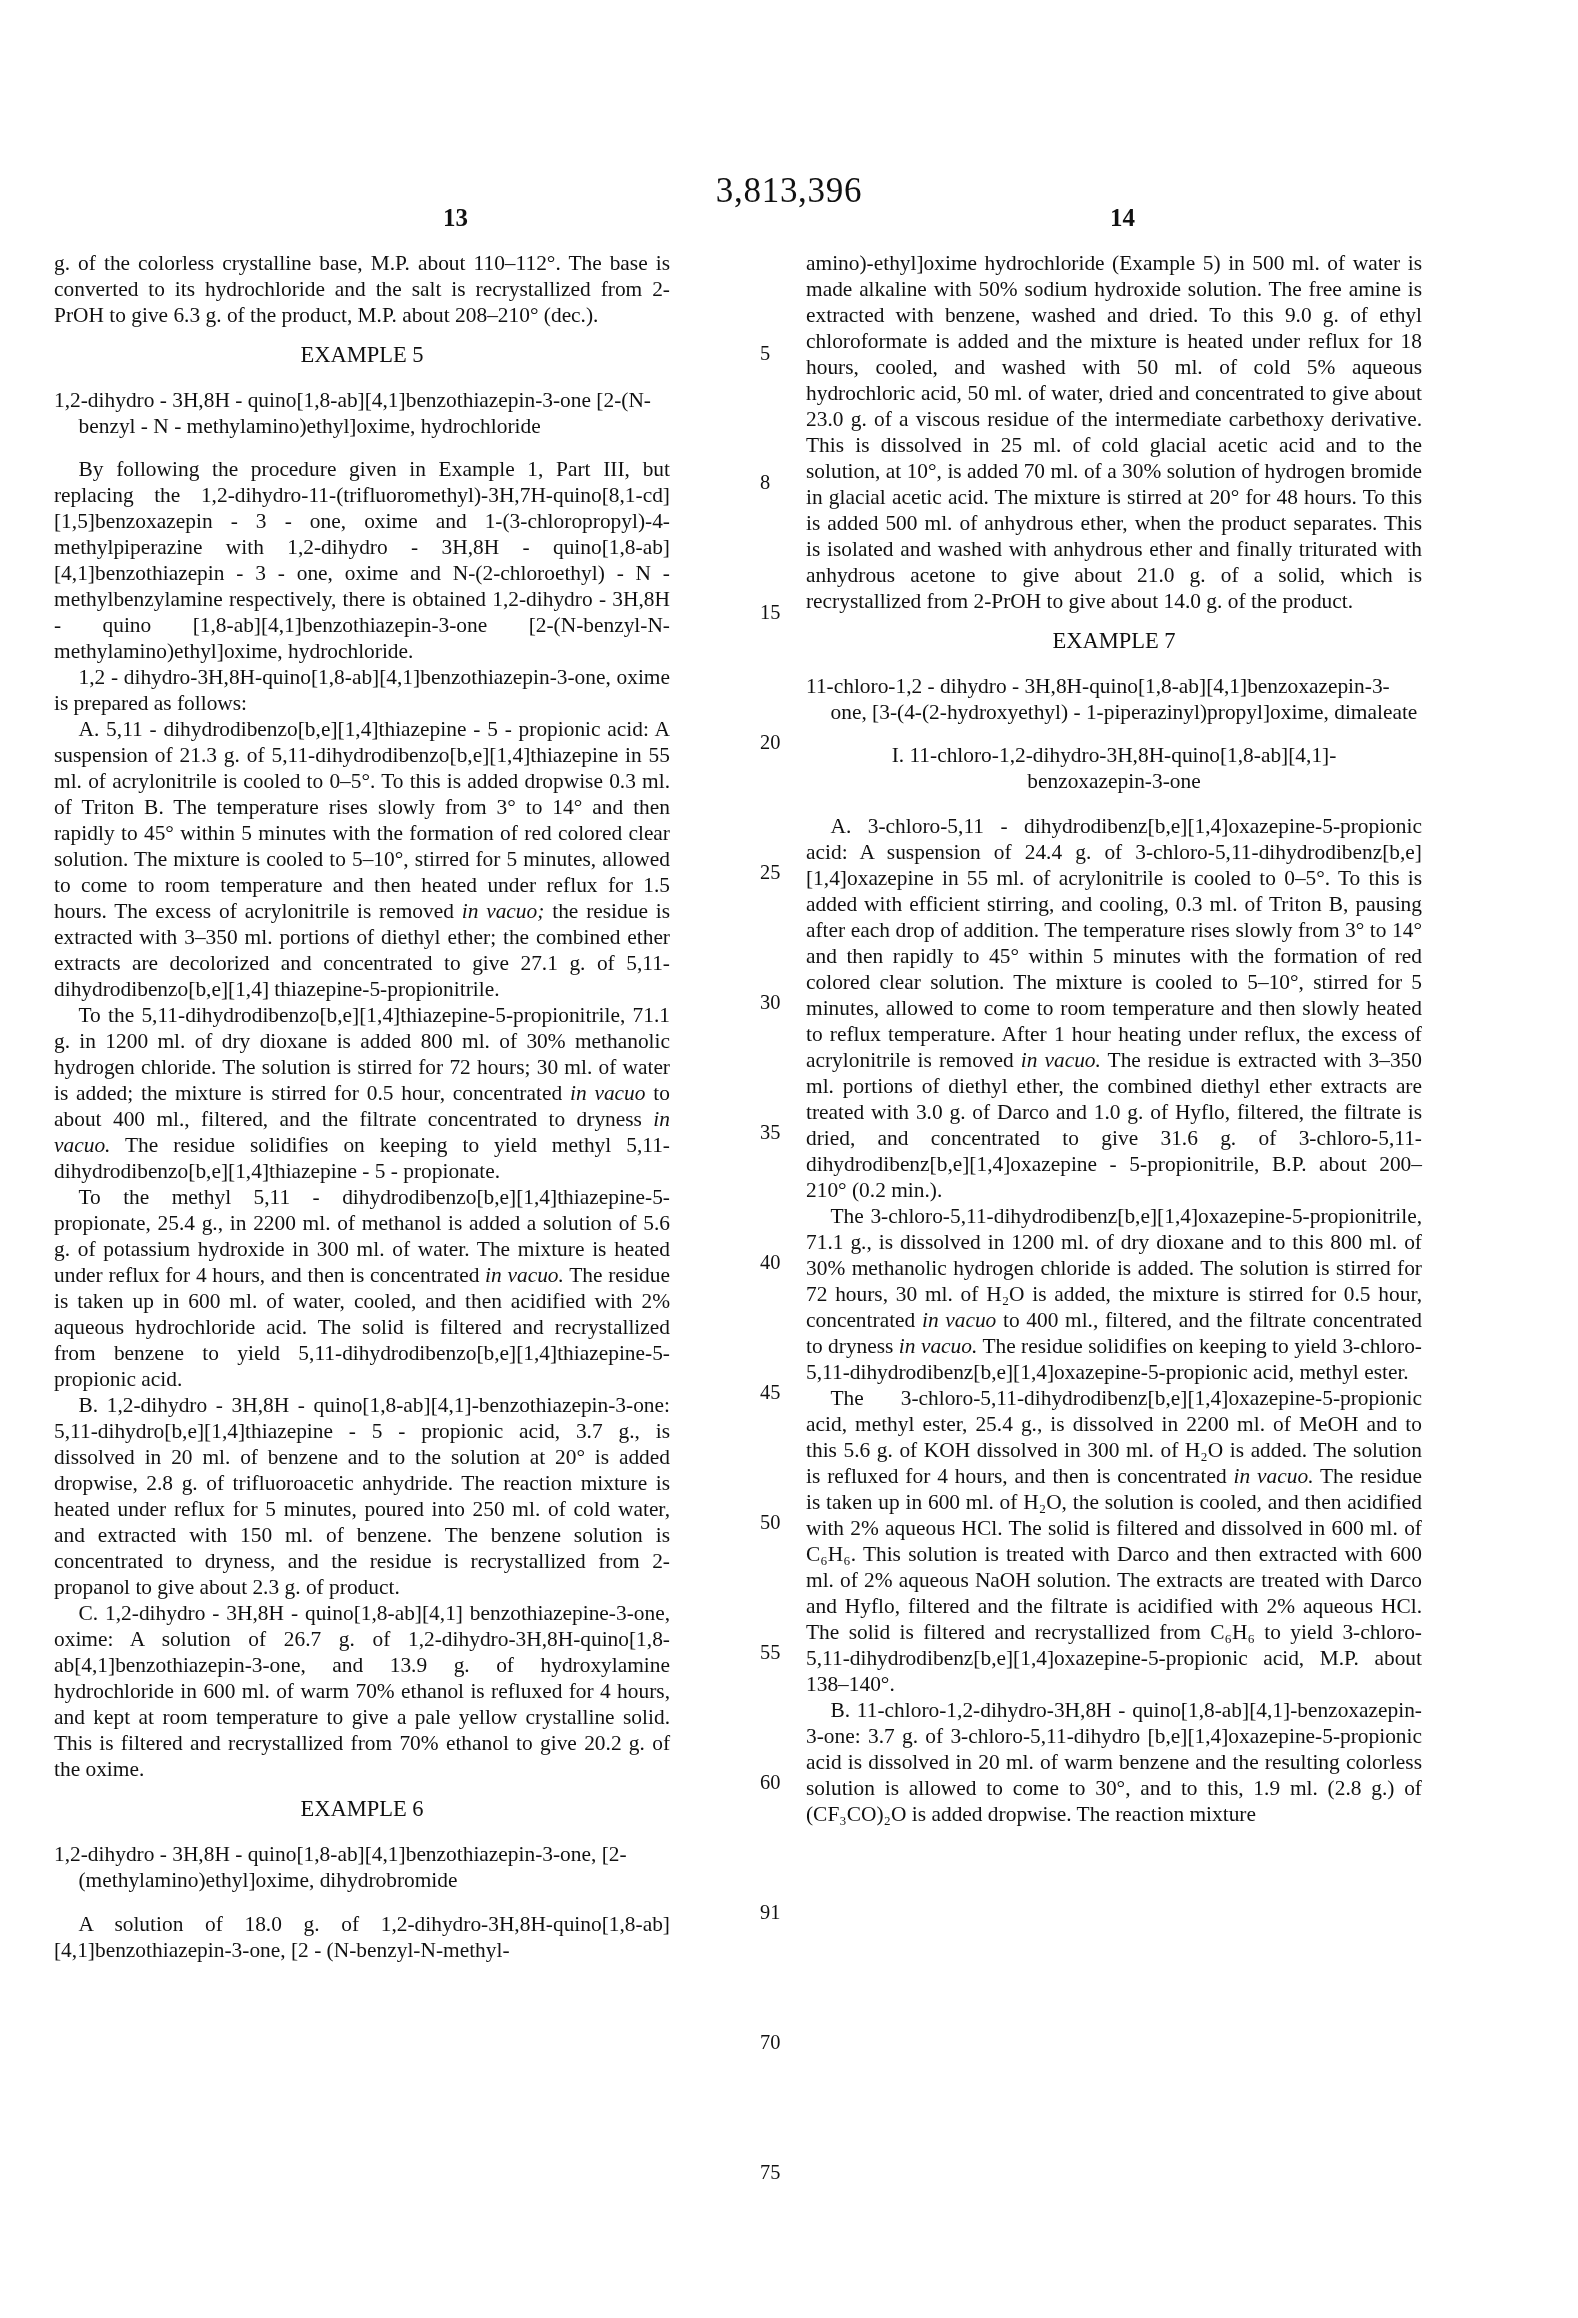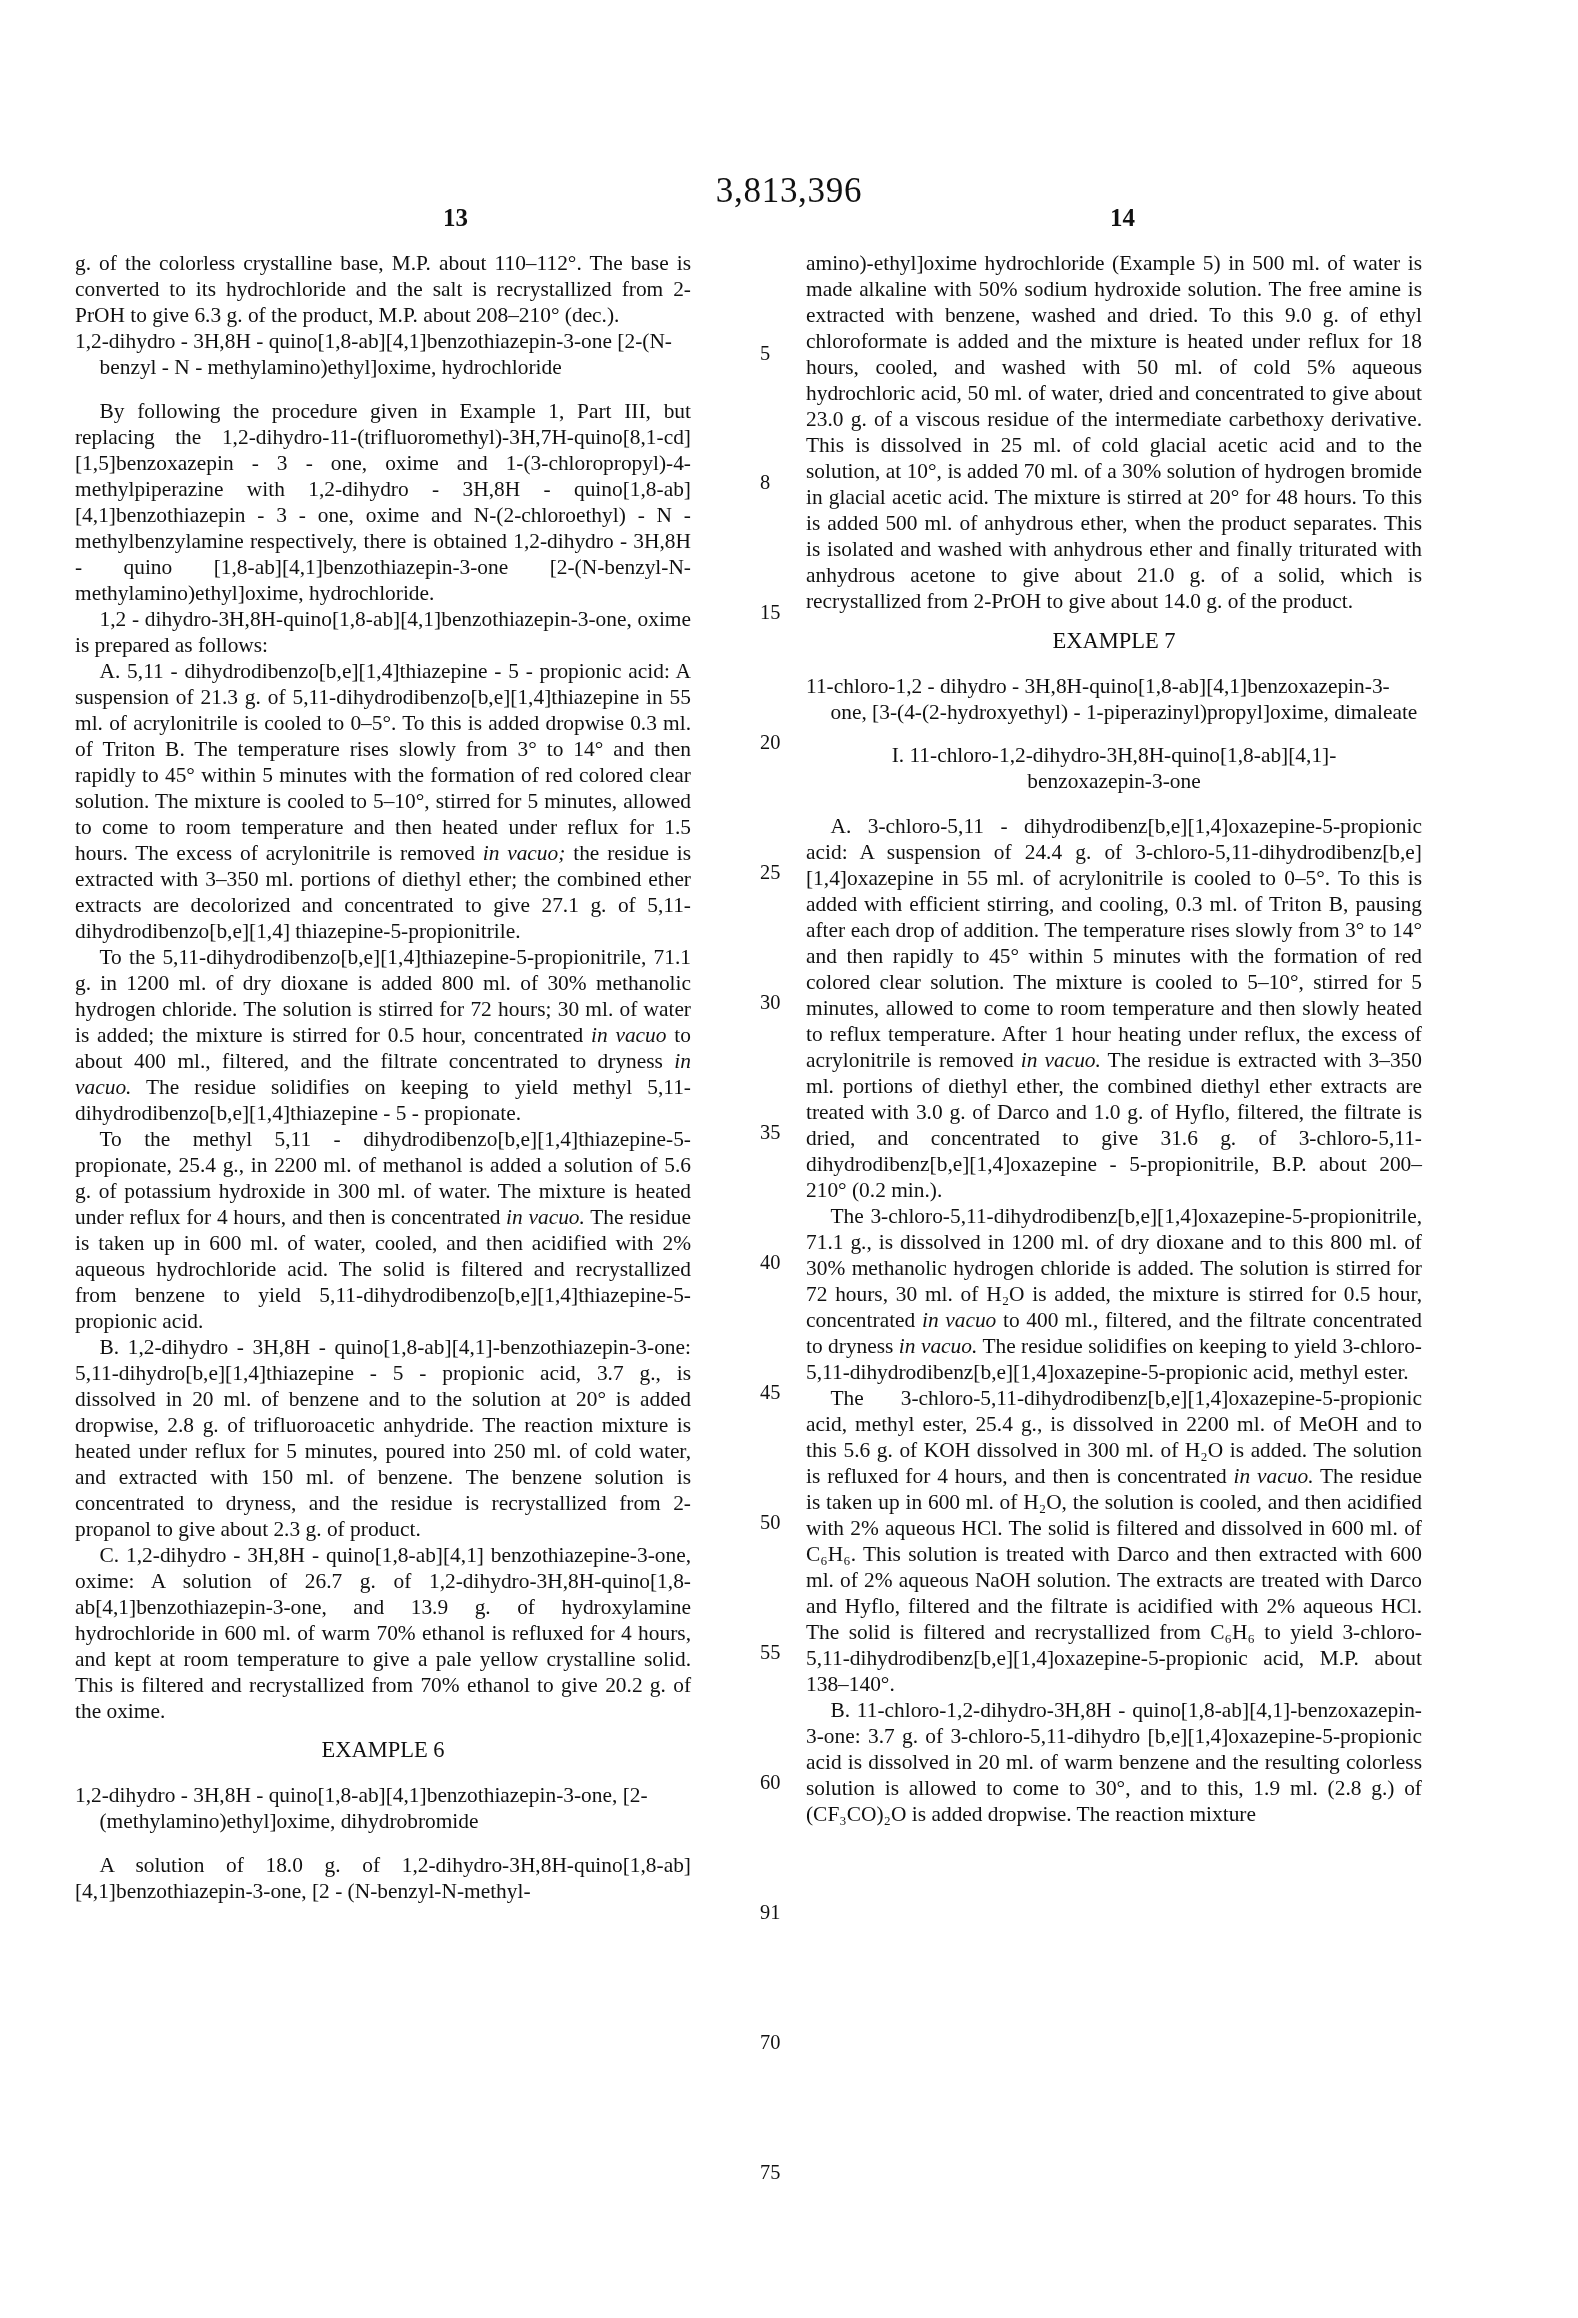--- a/index.html
+++ b/index.html
@@ -15,21 +15,21 @@
   .col-num {
     position: absolute; top: 204px; font-size: 25px; font-weight: bold; margin-left: 28px;
   }
   .col-num.left { left: 415px; }
   .col-num.right { left: 1082px; }
   .column {
     position: absolute; top: 250px; width: 616px;
     font-size: 21.4px; line-height: 26px; text-align: justify;
     hyphens: none;
   }
-  .column.left { left: 75px; }
+  .column.left { left: 54px; }
   .column.right { left: 797px; margin-left: 9px; }
   .column p { margin: 0; text-indent: 0; }
   .column p.indent { text-indent: 24.5px; }
   .column .heading {
     text-align: center; margin: 13.6px 0 19px 0; font-size: 22.5px;
   }
   .column .title {
     margin: 0 0 17.7px 0; padding-left: 24.5px; text-indent: -24.5px; text-align: left;
   }
   .column .subtitle {
@@ -42,20 +42,21 @@
 </style>
 </head>
 <body>
 
 <div class="patent-number">3,813,396</div>
 <div class="col-num left">13</div>
 <div class="col-num right">14</div>
 
 <div class="column left">
   <p>g. of the colorless crystalline base, M.P. about 110–112°. The base is converted to its hydrochloride and the salt is recrystallized from 2-PrOH to give 6.3 g. of the product, M.P. about 208–210° (dec.).</p>
+  <div class="heading">EXAMPLE 5</div>
   <p class="title">1,2-dihydro - 3H,8H - quino[1,8-ab][4,1]benzothiazepin-3-one [2-(N-benzyl - N - methylamino)ethyl]oxime, hydrochloride</p>
   <p class="indent">By following the procedure given in Example 1, Part III, but replacing the 1,2-dihydro-11-(trifluoromethyl)-3H,7H-quino[8,1-cd][1,5]benzoxazepin - 3 - one, oxime and 1-(3-chloropropyl)-4-methylpiperazine with 1,2-dihydro - 3H,8H - quino[1,8-ab][4,1]benzothiazepin - 3 - one, oxime and N-(2-chloroethyl) - N - methylbenzylamine respectively, there is obtained 1,2-dihydro - 3H,8H - quino [1,8-ab][4,1]benzothiazepin-3-one [2-(N-benzyl-N-methylamino)ethyl]oxime, hydrochloride.</p>
   <p class="indent">1,2 - dihydro-3H,8H-quino[1,8-ab][4,1]benzothiazepin-3-one, oxime is prepared as follows:</p>
   <p class="indent"><span>A. 5,11 - dihydrodibenzo[b,e][1,4]thiazepine - 5 - propionic acid: A suspension of 21.3 g. of 5,11-dihydrodibenzo[b,e][1,4]thiazepine in 55 ml. of acrylonitrile is cooled to 0–5°. To this is added dropwise 0.3 ml. of Triton B. The temperature rises slowly from 3° to 14° and then rapidly to 45° within 5 minutes with the formation of red colored clear solution. The mixture is cooled to 5–10°, stirred for 5 minutes, allowed to come to room temperature and then heated under reflux for 1.5 hours. The excess of acrylonitrile is removed</span> <em>in vacuo;</em> <span>the residue is extracted with 3–350 ml. portions of diethyl ether; the combined ether extracts are decolorized and concentrated to give 27.1 g. of 5,11-dihydrodibenzo[b,e][1,4] thiazepine-5-propionitrile.</span></p>
   <p class="indent"><span>To the 5,11-dihydrodibenzo[b,e][1,4]thiazepine-5-propionitrile, 71.1 g. in 1200 ml. of dry dioxane is added 800 ml. of 30% methanolic hydrogen chloride. The solution is stirred for 72 hours; 30 ml. of water is added; the mixture is stirred for 0.5 hour, concentrated</span> <em>in vacuo</em> <span>to about 400 ml., filtered, and the filtrate concentrated to dryness</span> <em>in vacuo.</em> <span>The residue solidifies on keeping to yield methyl 5,11-dihydrodibenzo[b,e][1,4]thiazepine - 5 - propionate.</span></p>
   <p class="indent"><span>To the methyl 5,11 - dihydrodibenzo[b,e][1,4]thiazepine-5-propionate, 25.4 g., in 2200 ml. of methanol is added a solution of 5.6 g. of potassium hydroxide in 300 ml. of water. The mixture is heated under reflux for 4 hours, and then is concentrated</span> <em>in vacuo.</em> <span>The residue is taken up in 600 ml. of water, cooled, and then acidified with 2% aqueous hydrochloride acid. The solid is filtered and recrystallized from benzene to yield 5,11-dihydrodibenzo[b,e][1,4]thiazepine-5-propionic acid.</span></p>
   <p class="indent">B. 1,2-dihydro - 3H,8H - quino[1,8-ab][4,1]-benzothiazepin-3-one: 5,11-dihydro[b,e][1,4]thiazepine - 5 - propionic acid, 3.7 g., is dissolved in 20 ml. of benzene and to the solution at 20° is added dropwise, 2.8 g. of trifluoroacetic anhydride. The reaction mixture is heated under reflux for 5 minutes, poured into 250 ml. of cold water, and extracted with 150 ml. of benzene. The benzene solution is concentrated to dryness, and the residue is recrystallized from 2-propanol to give about 2.3 g. of product.</p>
   <p class="indent">C. 1,2-dihydro - 3H,8H - quino[1,8-ab][4,1] benzothiazepine-3-one, oxime: A solution of 26.7 g. of 1,2-dihydro-3H,8H-quino[1,8-ab[4,1]benzothiazepin-3-one, and 13.9 g. of hydroxylamine hydrochloride in 600 ml. of warm 70% ethanol is refluxed for 4 hours, and kept at room temperature to give a pale yellow crystalline solid. This is filtered and recrystallized from 70% ethanol to give 20.2 g. of the oxime.</p>
   <div class="heading">EXAMPLE 6</div>
   <p class="title">1,2-dihydro - 3H,8H - quino[1,8-ab][4,1]benzothiazepin-3-one, [2-(methylamino)ethyl]oxime, dihydrobromide</p>

